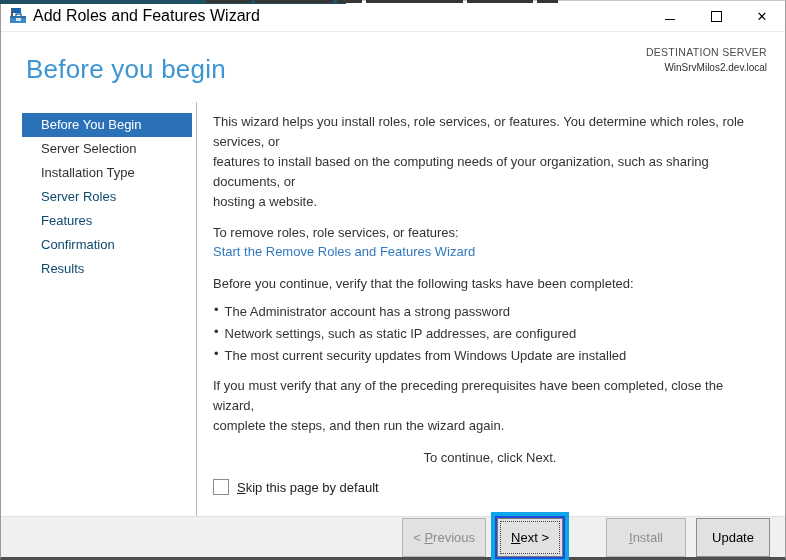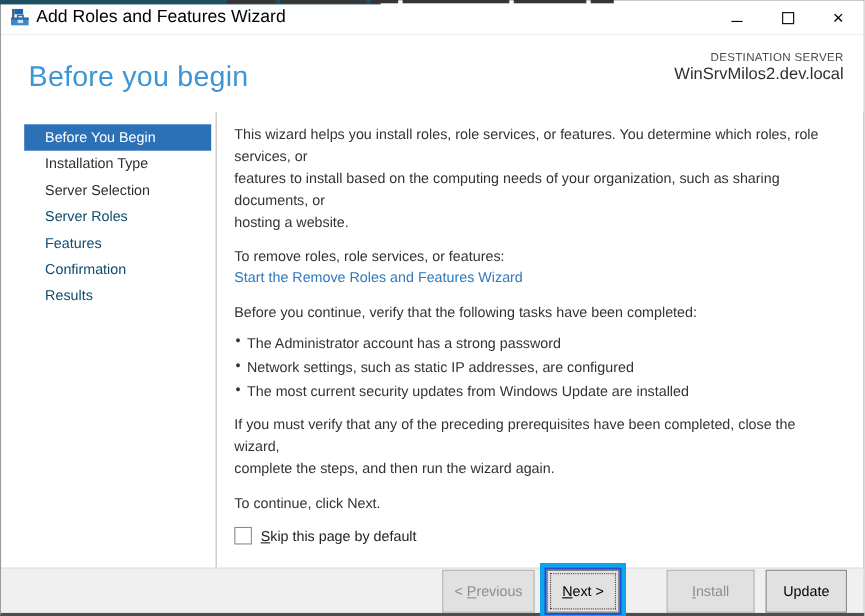--- a/index.html
+++ b/index.html
@@ -20,40 +20,40 @@
   .ctl{width:46px;height:30px;display:flex;align-items:center;justify-content:center;cursor:default;}
   .min-glyph{display:block;width:10px;height:1px;background:#000;margin-top:6px;}
   .max-glyph{display:block;width:9px;height:9px;border:1px solid #000;background:transparent;}
   .close-glyph{font-size:13px;color:#000;line-height:1;}
 
   
   .header{height:70px;display:flex;justify-content:space-between;background:#fff;}
   .page-title{margin:22px 0 0 25px;font-size:26px;font-weight:400;color:#3e95d3;letter-spacing:.2px;}
   .dest{margin:13px 18px 0 0;text-align:right;line-height:15px;}
   .dest-label{font-size:10.5px;color:#4a4a4a;letter-spacing:.3px;}
-  .dest-server{font-size:15px;color:#2f2f2f;text-align:right;}
+  .dest-server{font-size:10px;color:#2f2f2f;text-align:right;}
 
   
   .content{display:flex;height:416px;}
   .sidebar{width:196px;border-right:1px solid #bcbcbc;padding-top:11px;box-sizing:border-box;flex:none;}
   .nav{list-style:none;margin:0 0 0 21px;padding:0;width:170px;}
   .nav li{height:24px;line-height:24px;font-size:13px;padding-left:19px;color:#2f2f2f;cursor:default;}
   .nav li.selected{background:#2b71b8;color:#fff;}
   .nav li.disabled{color:#0c4a6e;}
 
   .main{flex:1;position:relative;padding:10px 18px 0 16px;font-size:13px;color:#333;box-sizing:border-box;}
   .para{margin:0;white-space:pre-line;line-height:20px;}
   .remove-block{margin-top:11px;line-height:19px;}
   .link{color:#3079bd;cursor:pointer;}
   .verify{margin-top:13px;line-height:20px;}
   ul.bullets{list-style:none;margin:7px 0 0 0;padding:0;}
   ul.bullets li{line-height:22px;display:flex;}
   .bullet-dot{margin:-2px 6px 0 1px;font-size:13px;}
   .note{margin-top:9px;}
-  .continue{margin-top:12px;line-height:20px;}
+  .continue{margin-top:12px;line-height:20px;text-align:center;}
 
   .skip-row{position:absolute;left:16px;bottom:23px;display:flex;align-items:center;cursor:default;}
   .checkbox{width:14px;height:14px;border:1px solid #8b8b8b;background:#fff;margin-right:8px;flex:none;}
   .skip-label{font-size:13px;color:#222;text-align:right;}
 
   
   .buttonbar{position:absolute;left:0;right:0;bottom:0;height:40px;background:#f0f0f0;border-top:1px solid #dfdfdf;
     display:flex;align-items:center;justify-content:flex-end;padding-right:15px;}
   .btn{height:39px;min-width:80px;background:#e1e1e1;border:1px solid #adadad;font-family:"Liberation Sans",sans-serif;
     font-size:13px;color:#000;padding:0 10px;box-sizing:border-box;}
@@ -106,22 +106,22 @@
     <div class="dest">
       <div class="dest-label">DESTINATION SERVER</div>
       <div class="dest-server">WinSrvMilos2.dev.local</div>
     </div>
   </div>
 
   <div class="content">
     <div class="sidebar">
       <ul class="nav">
         <li class="selected">Before You Begin</li>
+        <li>Server Selection</li>
         <li>Installation Type</li>
-        <li>Server Selection</li>
         <li class="disabled">Server Roles</li>
         <li class="disabled">Features</li>
         <li class="disabled">Confirmation</li>
         <li class="disabled">Results</li>
       </ul>
     </div>
 
     <div class="main">
       <p class="para">This wizard helps you install roles, role services, or features. You determine which roles, role services, or
 features to install based on the computing needs of your organization, such as sharing documents, or

